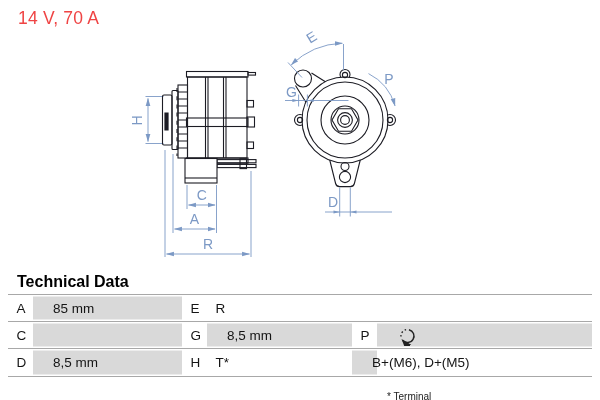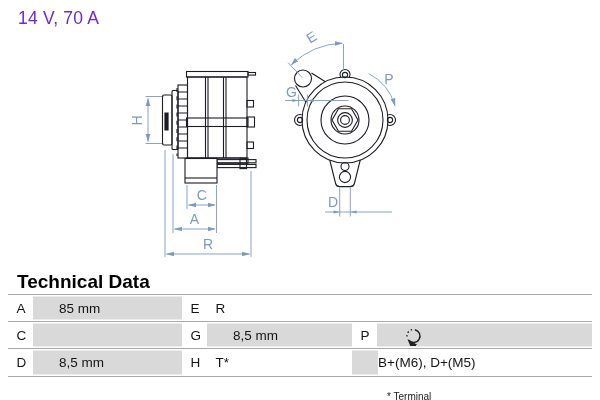--- a/index.html
+++ b/index.html
@@ -5,44 +5,44 @@
   :root{
     --dim:#7c99c5; --ink:#1c1c24; --gray:#d9d9d9; --line:#a8a8a8; --txt:#151515;
   }
   *{margin:0;padding:0;box-sizing:border-box;}
   html,body{width:600px;height:400px;}
   body{
     position:relative;background:#ffffff;overflow:hidden;
     font-family:"Liberation Sans", sans-serif;color:var(--txt);
   }
   .title{
-    position:absolute;left:18px;top:8px;font-size:17.5px;letter-spacing:.2px;color:#6d28d9;
+    position:absolute;left:18px;top:8px;font-size:17.5px;letter-spacing:.2px;color:#ef4444;
   }
   #diagram{position:absolute;left:0;top:0;}
   
   .blk{stroke:var(--ink);fill:none;stroke-width:1.1;}
   .blkfill{fill:var(--ink);stroke:none;}
   .blkwhite{stroke:var(--ink);fill:#ffffff;stroke-width:1.1;}
   .dim{stroke:var(--dim);fill:none;stroke-width:0.9;}
   .dimfill{fill:var(--dim);stroke:none;}
   .dimtext{fill:var(--dim);font-family:"Liberation Sans",sans-serif;font-size:14px;}
   .mark-blue{fill:var(--dim);}
   
   .tech{position:absolute;left:8px;top:272px;width:584px;}
-  .tech-heading{font-size:19px;font-weight:bold;color:#000;padding-left:9px;height:22px;line-height:20px;}
+  .tech-heading{font-size:16px;font-weight:bold;color:#000;padding-left:9px;height:22px;line-height:20px;}
   .tech-table{border-top:1px solid var(--line);border-bottom:1px solid var(--line);}
   .t-row{
     display:grid;grid-template-columns:25px 149px 25px 145px 25px 215px;
     height:27px;border-bottom:1px solid var(--line);
   }
   .t-row:last-child{border-bottom:none;}
   .cell{display:flex;align-items:center;font-size:13.5px;white-space:nowrap;}
   .cell.k{background:#ffffff;padding-left:8.5px;}
   .cell.v{
-    background:var(--gray);padding-left:26px;
+    background:var(--gray);padding-left:20px;
     box-shadow:inset 0 1.5px 0 #ffffff, inset 0 -1.5px 0 #ffffff;
   }
   .footnote{margin-top:14px;padding-left:379px;font-size:10px;color:#222;}
   .rot-icon{display:block;}
 </style>
 </head>
 <body>
 
 <div class="title">14 V, 70 A</div>
 

